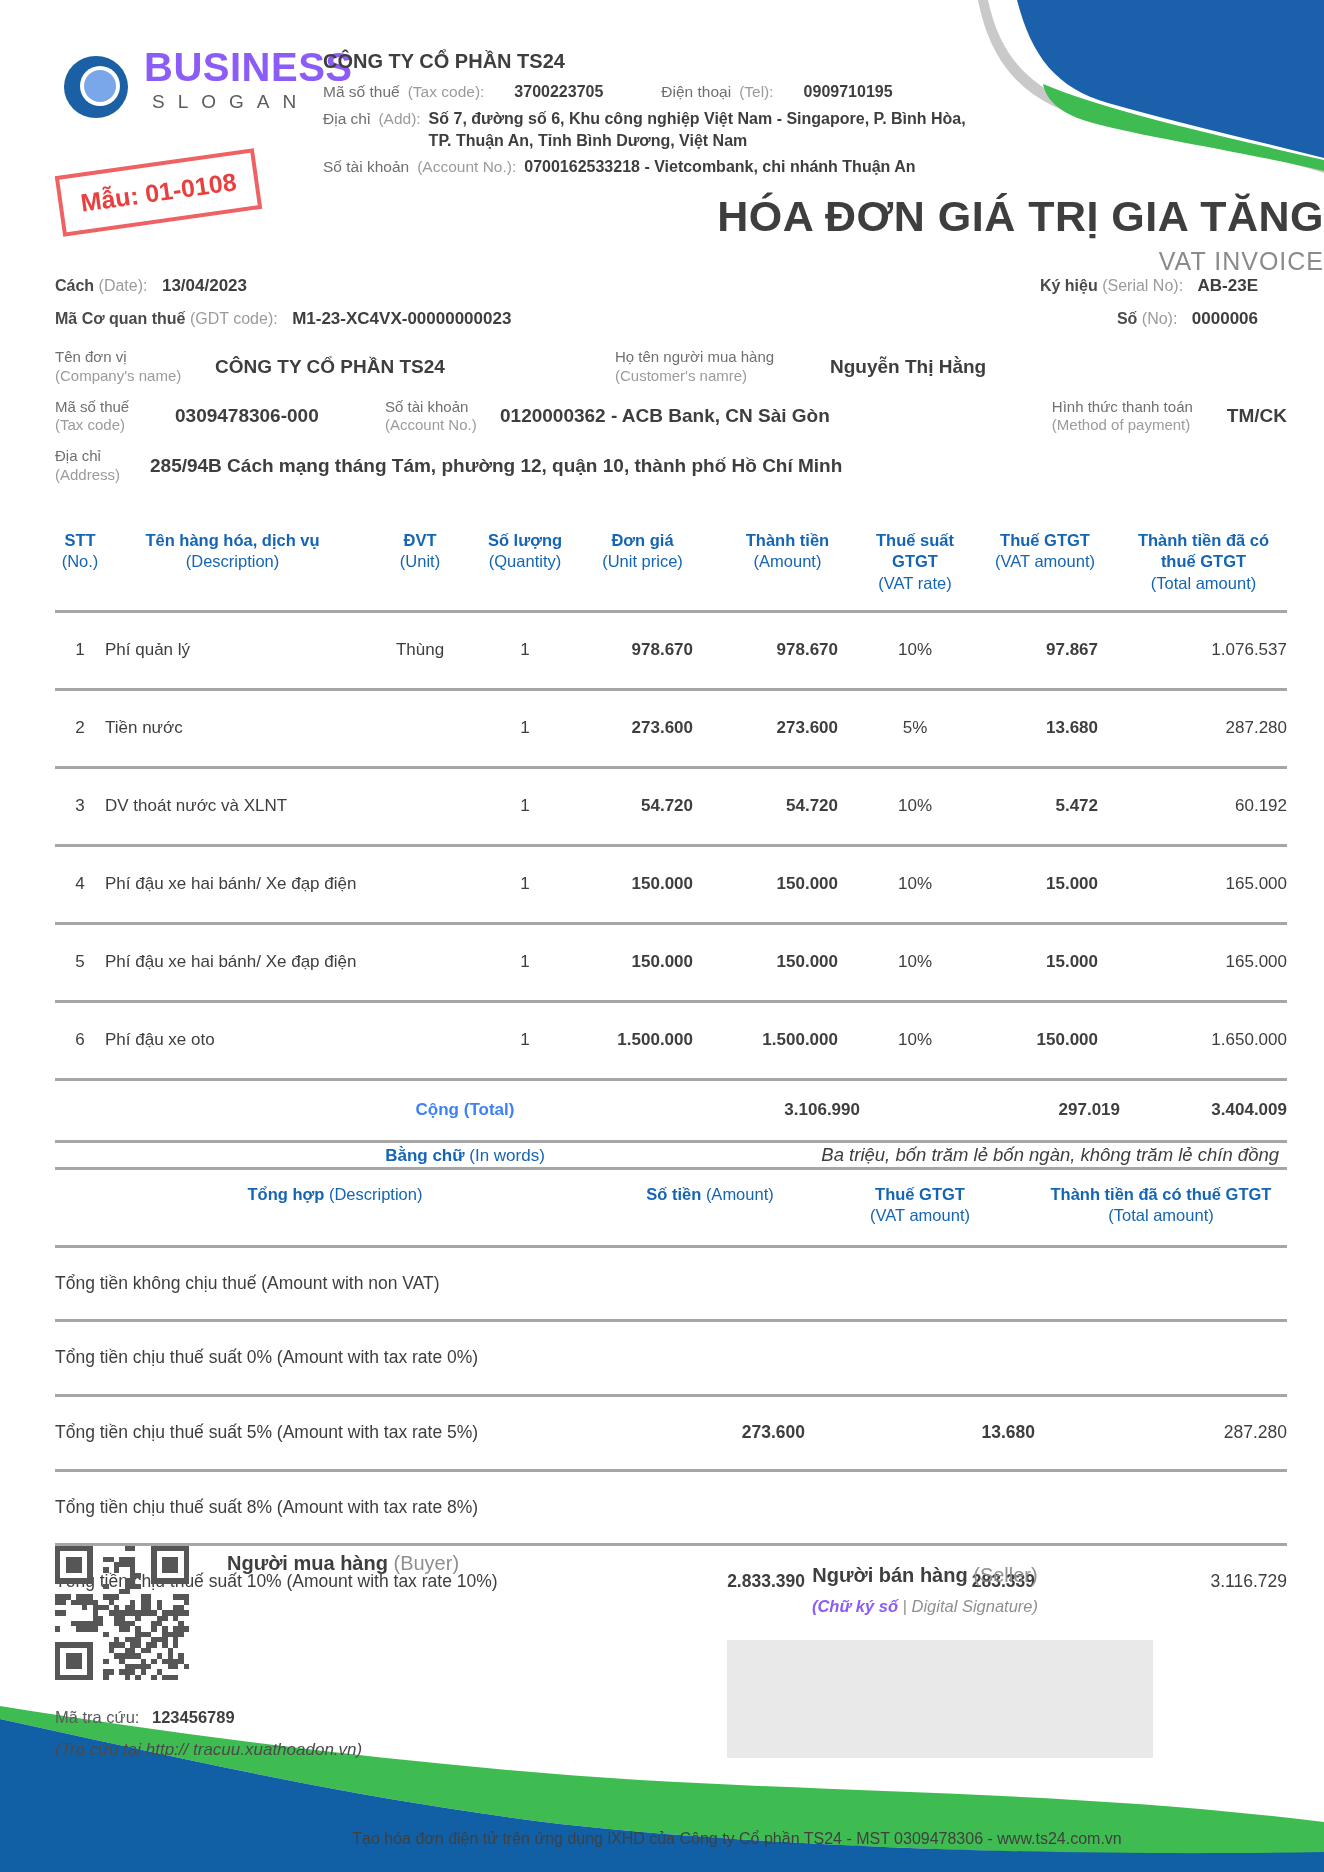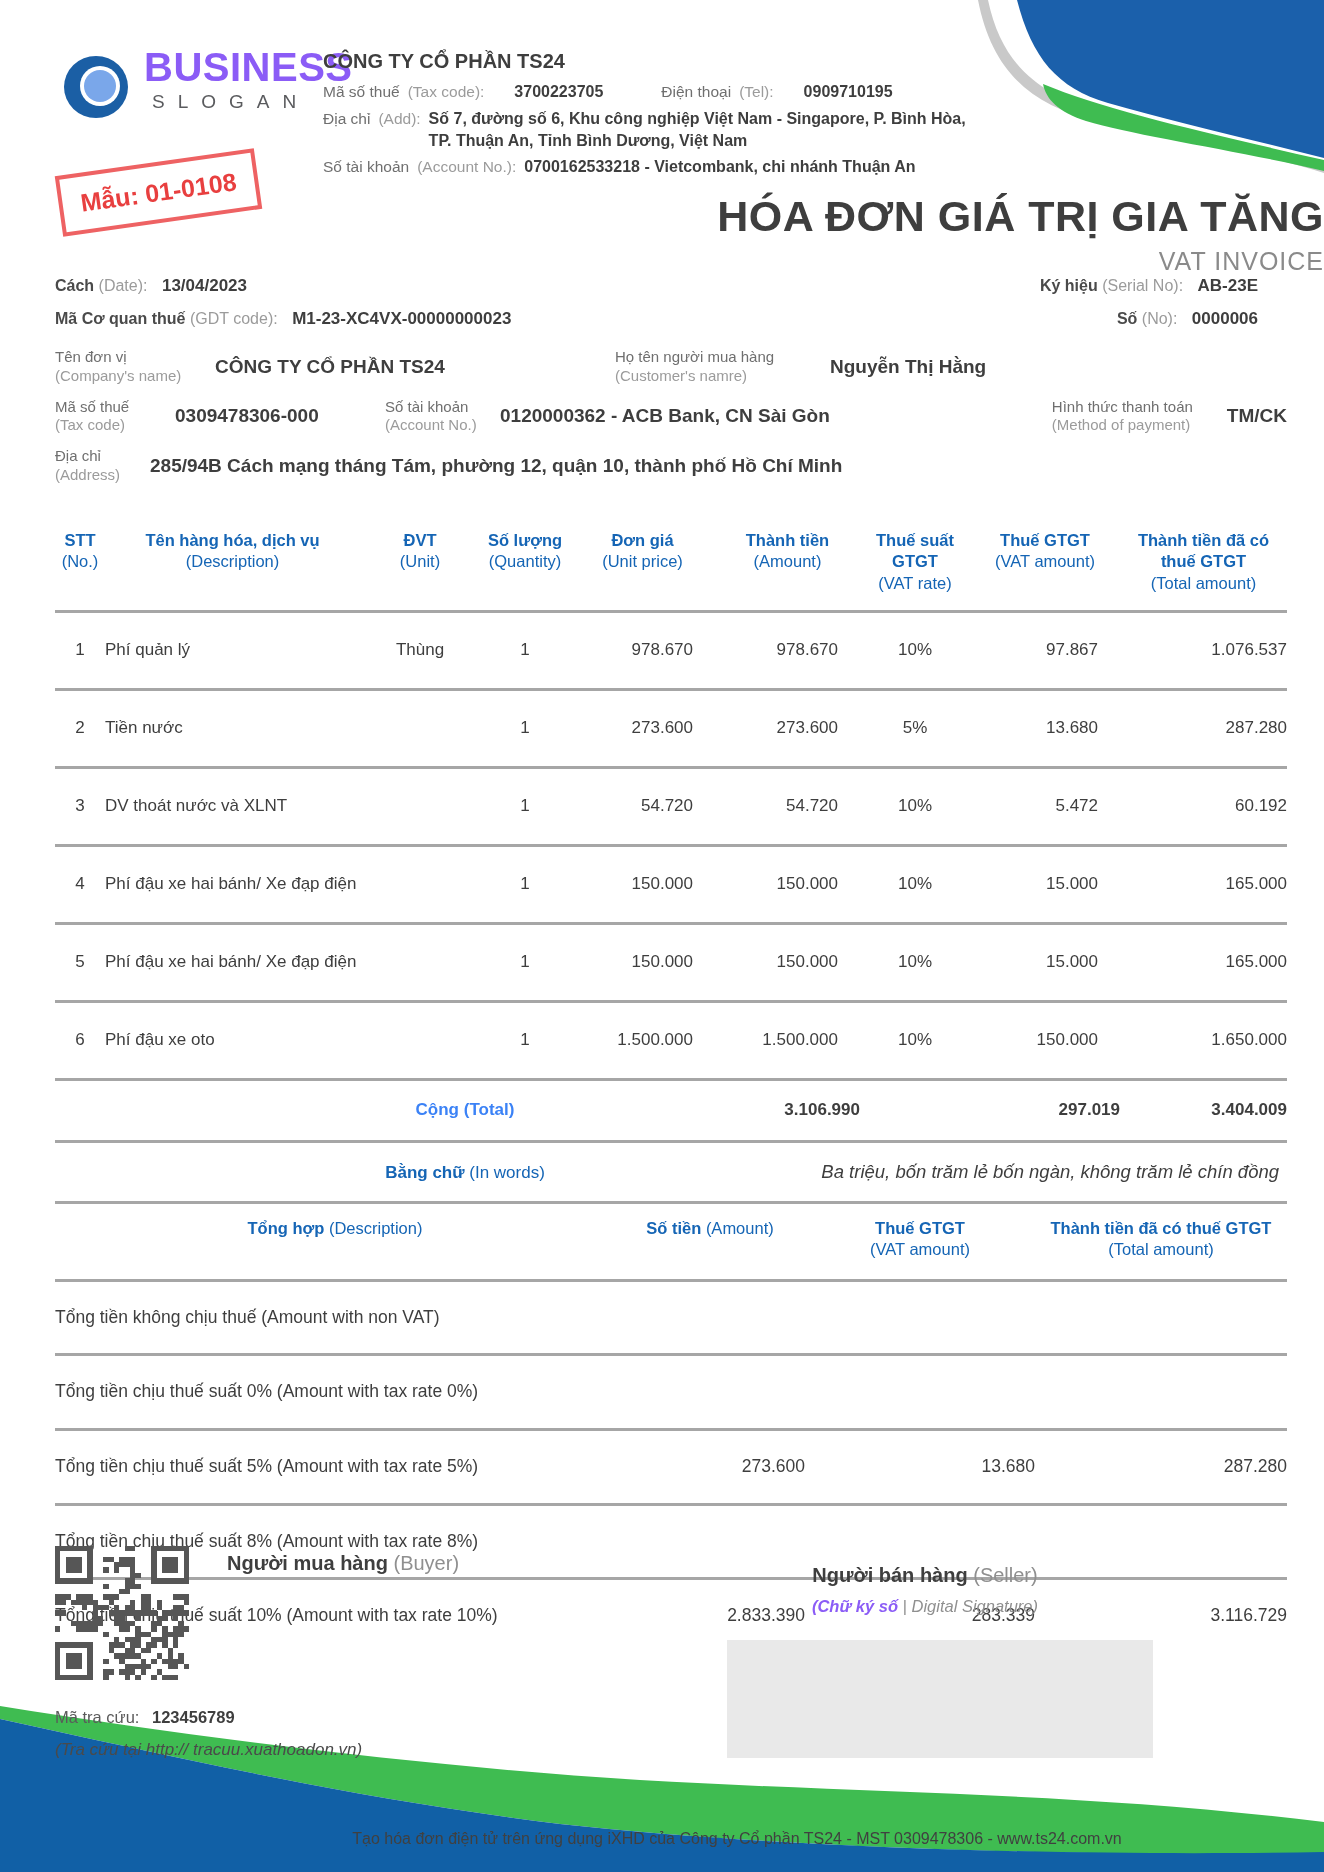--- a/index.html
+++ b/index.html
@@ -66,25 +66,25 @@
   
   .flow { position:absolute; left:55px; top:520px; width:1232px; z-index:2; }
   .igrid { display:grid; grid-template-columns:50px 255px 120px 90px 145px 145px 110px 150px 167px; }
   .sgrid { display:grid; grid-template-columns:560px 190px 230px 252px; }
   .rule { border-bottom:3px solid #a6a6a6; }
   .th { color:#1565b5; font-size:16.5px; text-align:center; padding:10px 4px 16px 4px; line-height:1.3; }
   .th .th-vi { font-weight:bold; display:block; }
   .th .th-en { display:block; }
   .td { font-size:17px; color:#3e3e3e; padding:26px 0; line-height:1.35; }
   .c { text-align:center; } .r { text-align:right; } .l { text-align:left; }
-  .pr20 { padding-right:22px; }
+  .pr20 { padding-right:22px;font-weight:bold; }
   .total-row .td { font-weight:bold; padding:18px 0; }
   .total-lbl { color:#3b82f6; font-size:17px; text-align:center; }
   .total-lbl .tvi { font-weight:bold; }
-  .words-row { display:flex; align-items:baseline; padding:18px 0; }
+  .words-row { display:flex; align-items:baseline; padding:1px 0; }
   .words-lbl { margin-left:305px; width:210px; text-align:center; color:#1565b5; font-size:17px; flex:none; }
   .words-lbl .tvi { font-weight:bold; }
   .words-val { flex:1; text-align:right; font-style:italic; font-size:18.5px; color:#3e3e3e; padding-right:8px; }
   .sth { padding:14px 4px 18px 4px; }
   .std { font-size:17.5px; padding:24px 0; }
 
   
   .footsec { position:absolute; left:55px; top:1542px; width:1232px; height:280px; z-index:3; }
   .qr { position:absolute; left:0; top:4px; width:134px; height:134px; }
   .qr svg { width:134px; height:134px; fill:#565656; }

